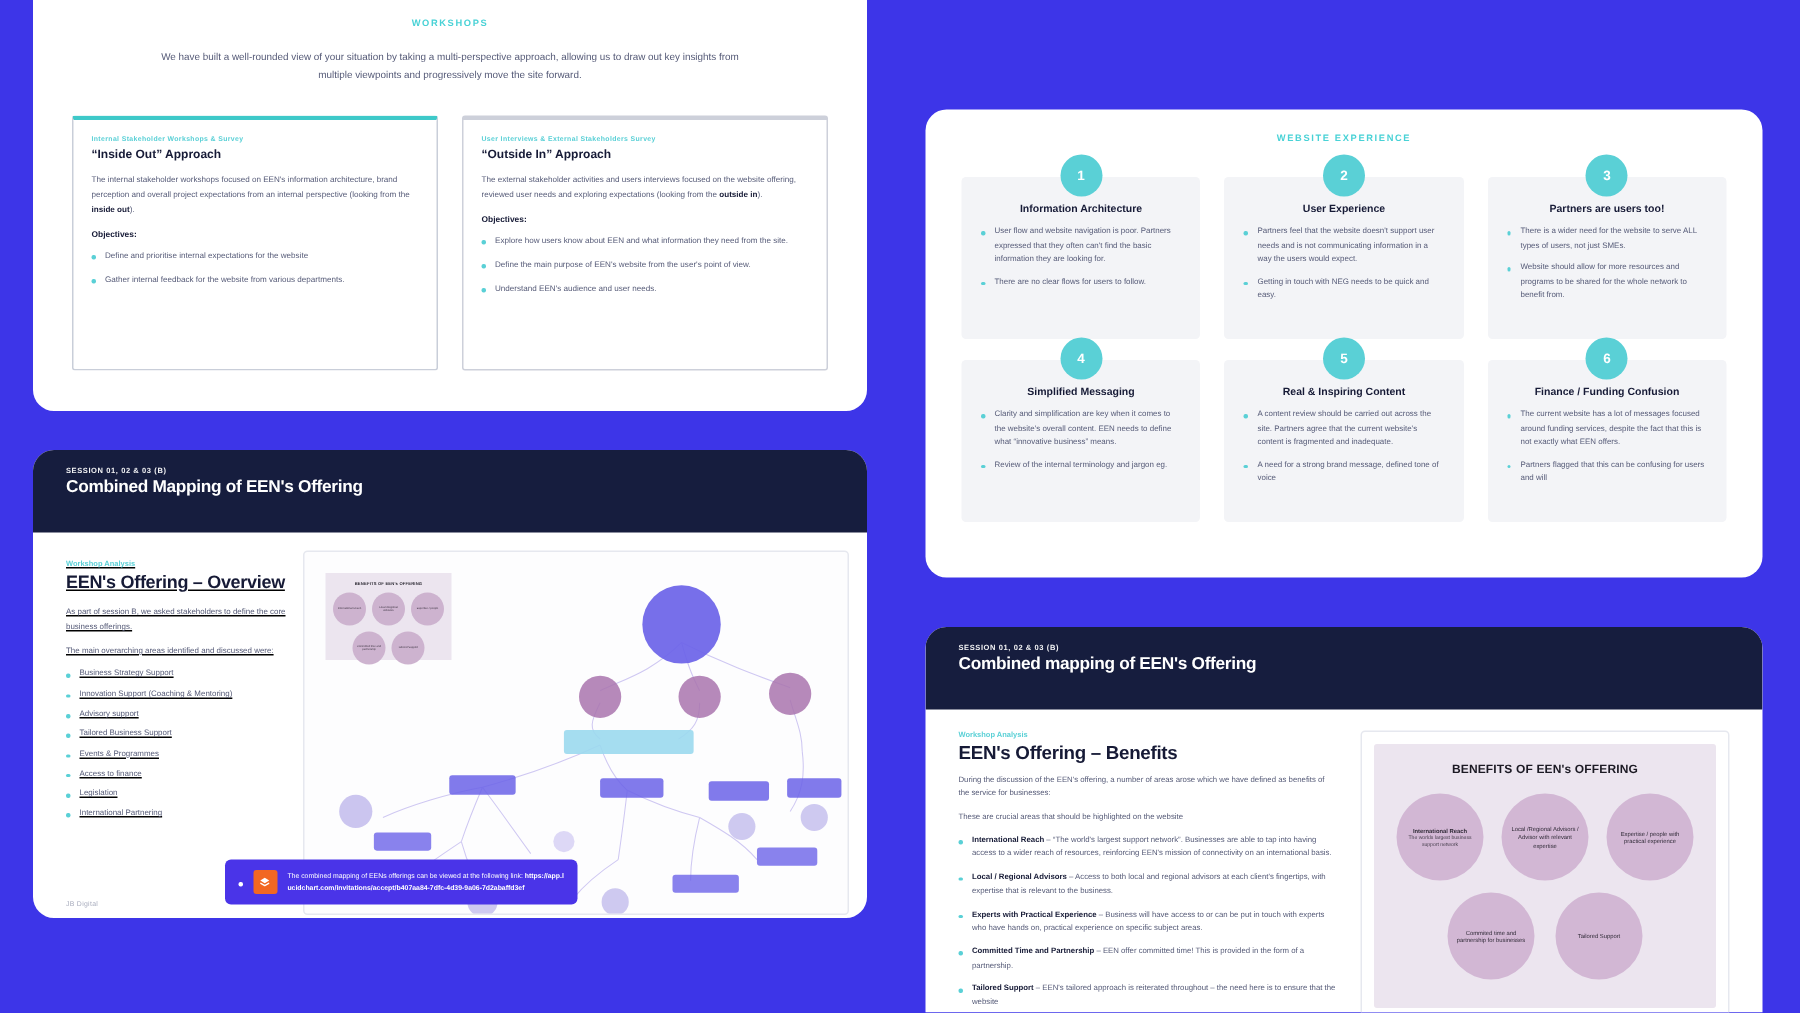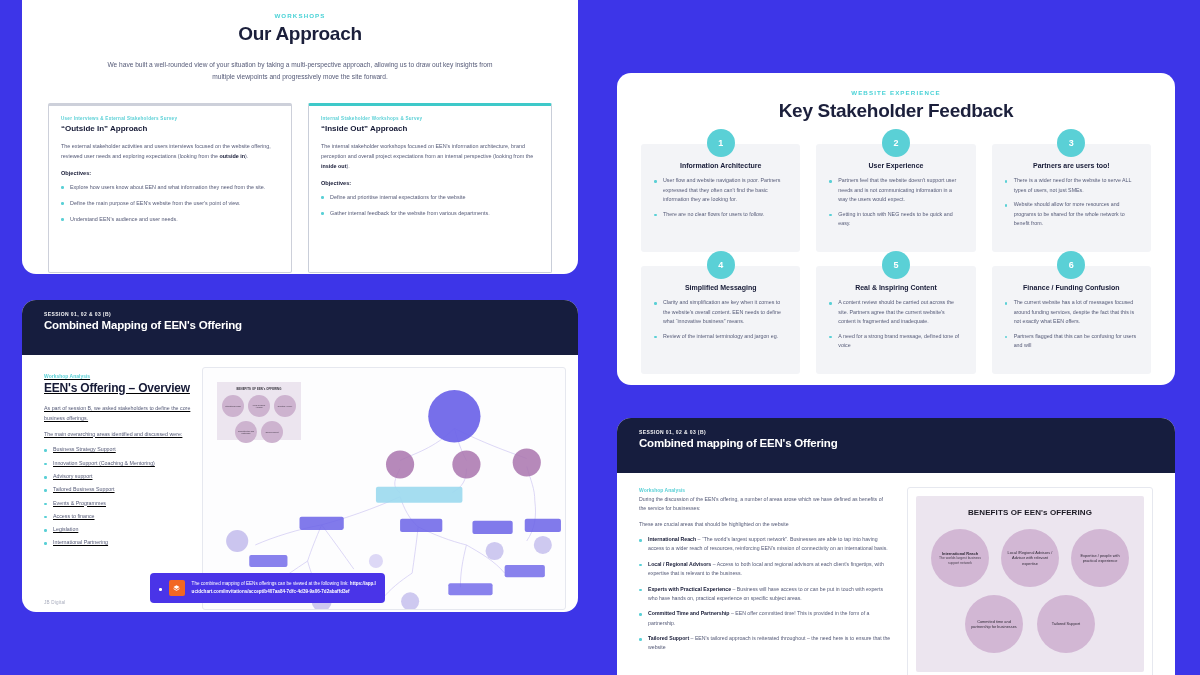--- a/index.html
+++ b/index.html
@@ -327,45 +327,44 @@
   .bubble .b-sub { display: block; font-size: 3.4px; opacity: .85; }
 </style>
 </head>
 <body>
 
 <div class="stage">
 
   <div class="panel" id="panel-approach">
     <div style="padding:38px 24px 0;">
       <div class="eyebrow">WORKSHOPS</div>
-      <div class="big-title">Our Approach</div>
       <div class="intro-para">We have built a well-rounded view of your situation by taking a multi-perspective approach, allowing us to draw out key insights from multiple viewpoints and progressively move the site forward.</div>
     </div>
     <div class="approach-row">
+
+      <div class="approach-card teal">
+        <div class="ac-eyebrow">Internal Stakeholder Workshops &amp; Survey</div>
+        <h3>“Inside Out” Approach</h3>
+        <p><span>The internal stakeholder workshops focused on EEN's information architecture, brand perception and overall project expectations from an internal perspective (looking from the </span><b>inside out</b><span>).</span></p>
+        <div class="obj-label">Objectives:</div>
+        <ul class="bullets">
+          <li>Define and prioritise internal expectations for the website</li>
+          <li>Gather internal feedback for the website from various departments.</li>
+        </ul>
+      </div>
 
       <div class="approach-card">
         <div class="ac-eyebrow">User Interviews &amp; External Stakeholders Survey</div>
         <h3>“Outside In” Approach</h3>
         <p><span>The external stakeholder activities and users interviews focused on the website offering, reviewed user needs and exploring expectations (looking from the </span><b>outside in</b><span>).</span></p>
         <div class="obj-label">Objectives:</div>
         <ul class="bullets">
           <li>Explore how users know about EEN and what information they need from the site.</li>
           <li>Define the main purpose of EEN's website from the user's point of view.</li>
           <li>Understand EEN's audience and user needs.</li>
-        </ul>
-      </div>
-
-      <div class="approach-card teal">
-        <div class="ac-eyebrow">Internal Stakeholder Workshops &amp; Survey</div>
-        <h3>“Inside Out” Approach</h3>
-        <p><span>The internal stakeholder workshops focused on EEN's information architecture, brand perception and overall project expectations from an internal perspective (looking from the </span><b>inside out</b><span>).</span></p>
-        <div class="obj-label">Objectives:</div>
-        <ul class="bullets">
-          <li>Define and prioritise internal expectations for the website</li>
-          <li>Gather internal feedback for the website from various departments.</li>
         </ul>
       </div>
 
     </div>
   </div>
 
   <div class="panel" id="panel-mapping">
     <div class="dark-header">
       <div class="sess">SESSION 01, 02 &amp; 03 (B)</div>
       <h2>Combined Mapping of EEN's Offering</h2>
@@ -464,21 +463,20 @@
         <span class="lb-url">https://app.lucidchart.com/invitations/accept/b407aa84-7dfc-4d39-9a06-7d2abaffd3ef</span>
       </div>
     </div>
 
     <div class="footer-brand">JB Digital</div>
   </div>
 
   <div class="panel" id="panel-feedback">
     <div class="fb-inner">
       <div class="eyebrow">Website Experience</div>
-      <div class="big-title">Key Stakeholder Feedback</div>
 
       <div class="kpi-grid">
 
         <div class="kpi-card">
           <div class="kpi-num">1</div>
           <h4>Information Architecture</h4>
           <ul class="bullets">
             <li>User flow and website navigation is poor. Partners expressed that they often can't find the basic information they are looking for.</li>
             <li>There are no clear flows for users to follow.</li>
           </ul>
@@ -534,20 +532,21 @@
   </div>
 
   <div class="panel" id="panel-benefits">
     <div class="dark-header">
       <div class="sess">SESSION 01, 02 &amp; 03 (B)</div>
       <h2>Combined mapping of EEN's Offering</h2>
     </div>
     <div class="ben-body">
       <div class="ben-left">
         <div class="bl-eyebrow">Workshop Analysis</div>
+        <h3>EEN's Offering – Benefits</h3>
         <p>During the discussion of the EEN's offering, a number of areas arose which we have defined as benefits of the service for businesses:</p>
         <p>These are crucial areas that should be highlighted on the website</p>
         <ul class="bullets">
           <li><b>International Reach</b><span> – “The world's largest support network”. Businesses are able to tap into having access to a wider reach of resources, reinforcing EEN's mission of connectivity on an international basis.</span></li>
           <li><b>Local / Regional Advisors</b><span> – Access to both local and regional advisors at each client's fingertips, with expertise that is relevant to the business.</span></li>
           <li><b>Experts with Practical Experience</b><span> – Business will have access to or can be put in touch with experts who have hands on, practical experience on specific subject areas.</span></li>
           <li><b>Committed Time and Partnership</b><span> – EEN offer committed time! This is provided in the form of a partnership.</span></li>
           <li><b>Tailored Support</b><span> – EEN's tailored approach is reiterated throughout – the need here is to ensure that the website</span></li>
         </ul>
       </div>

